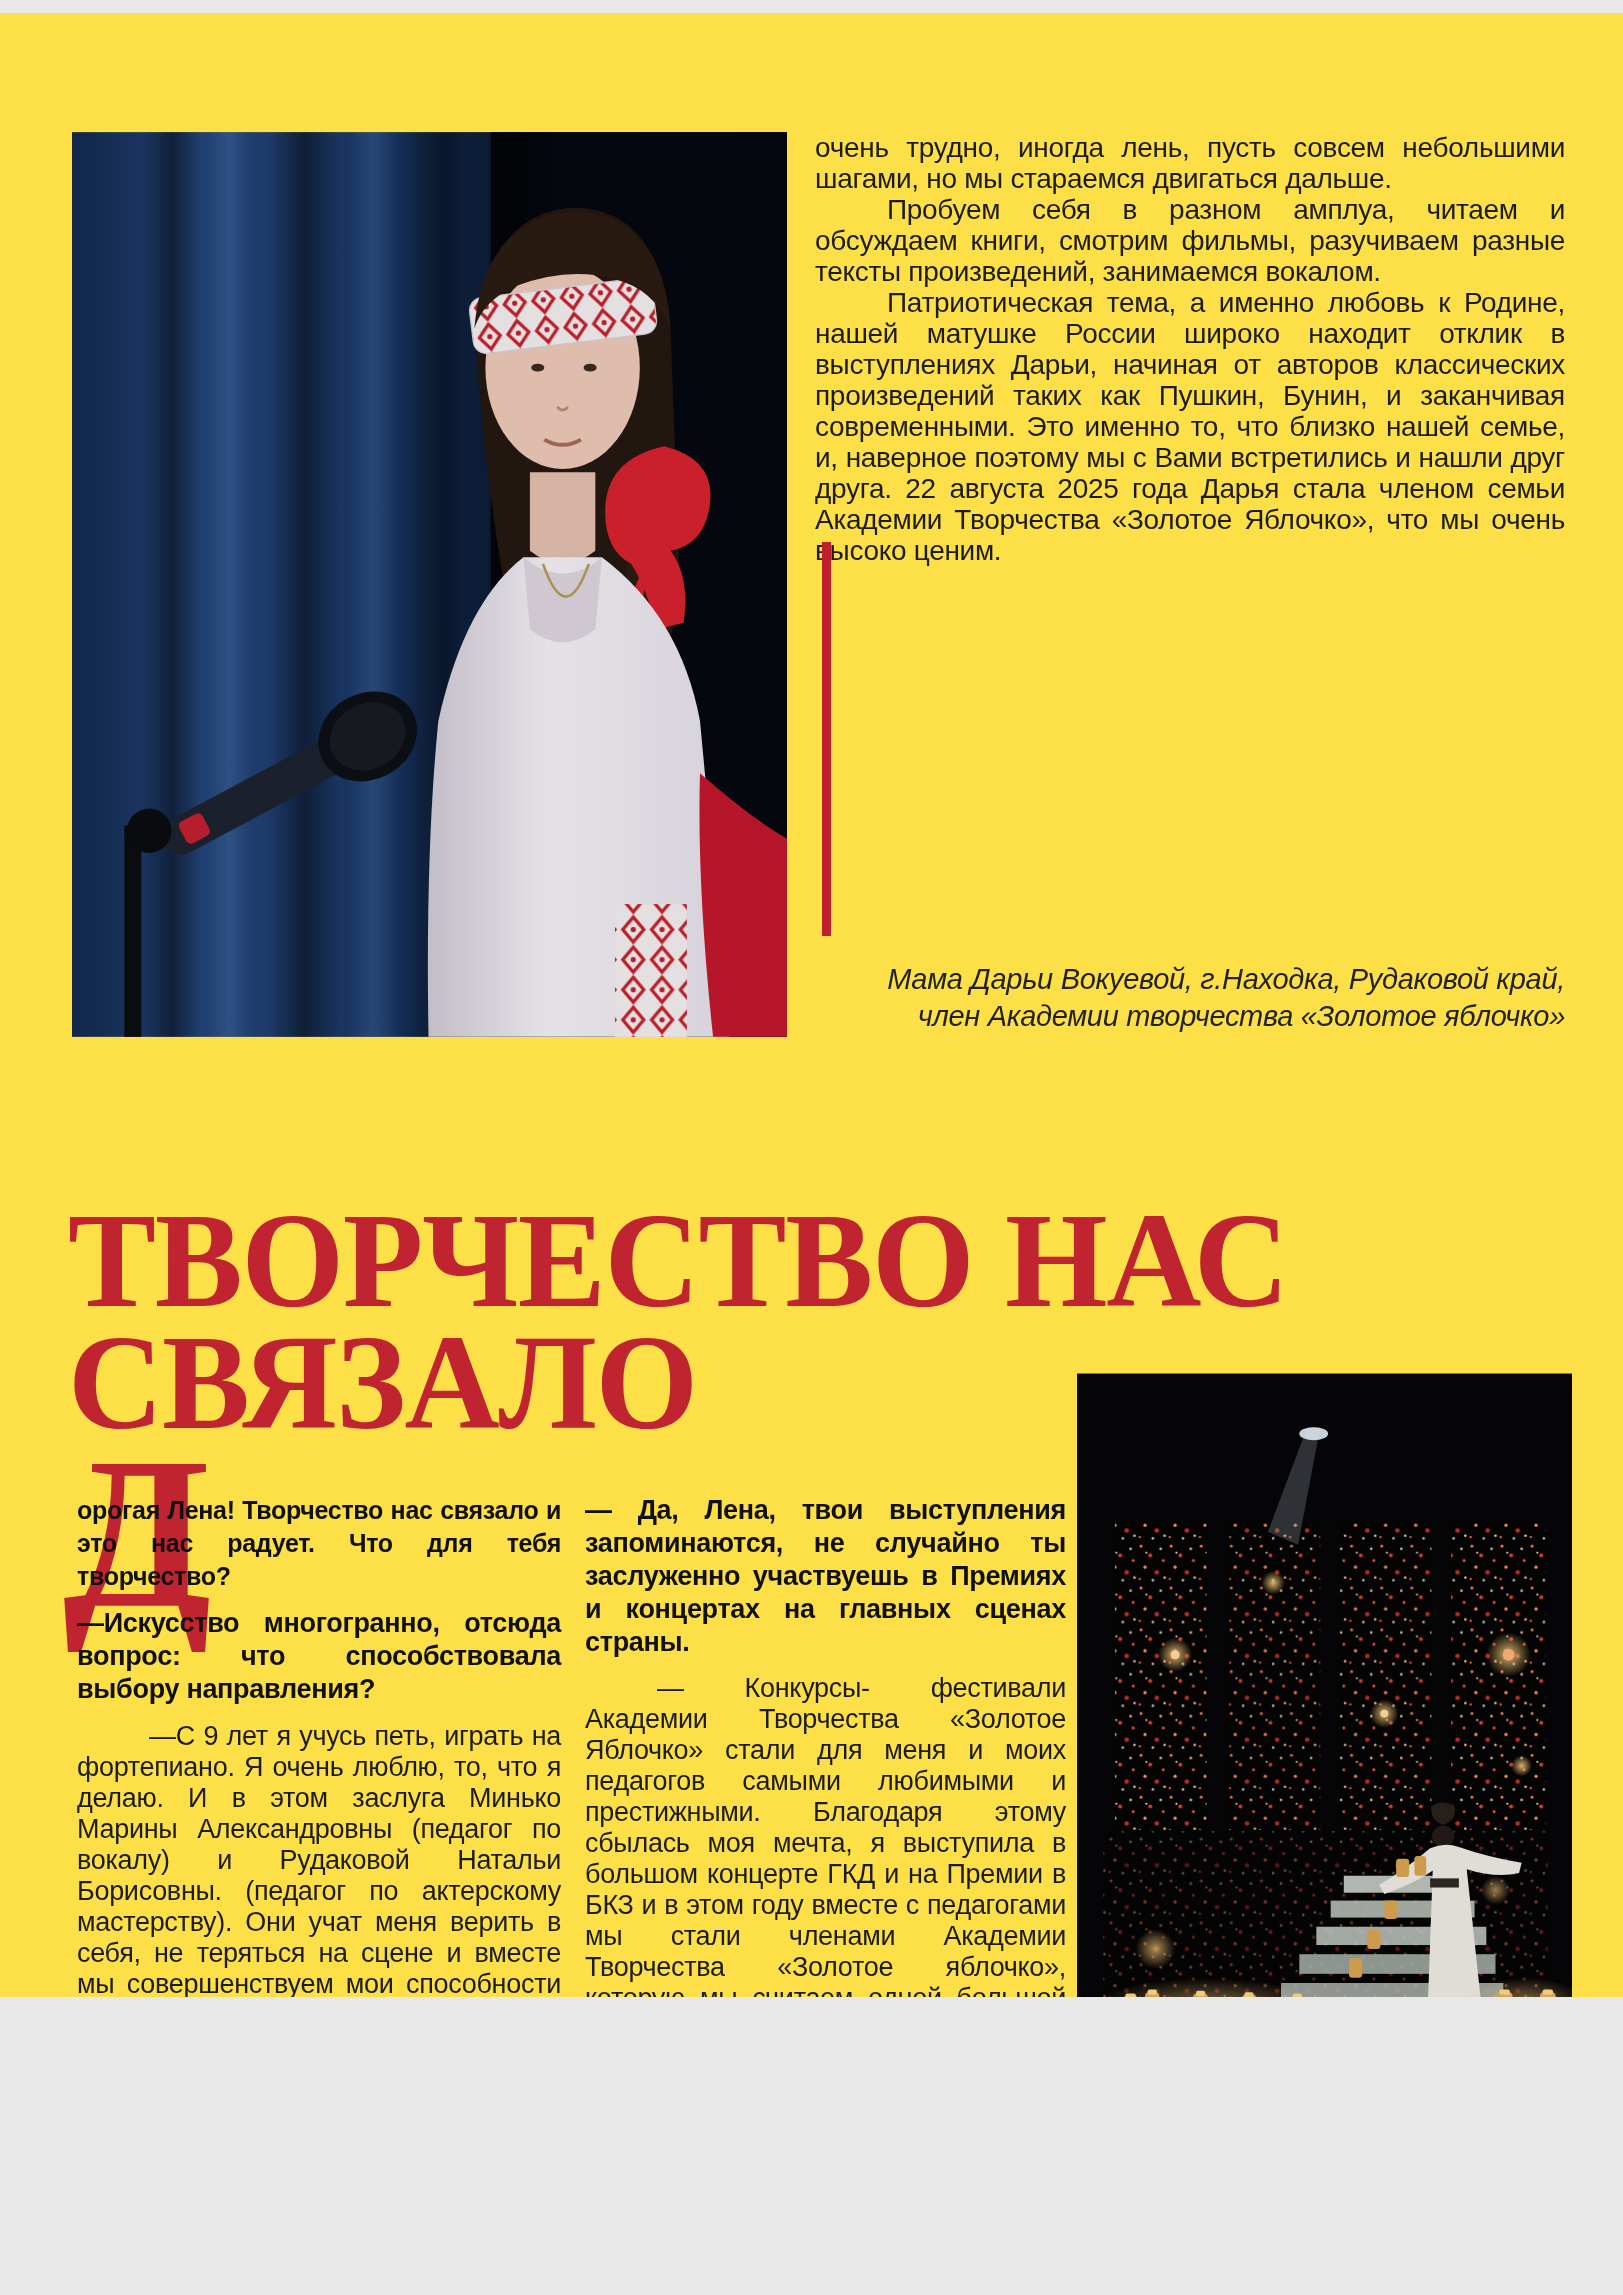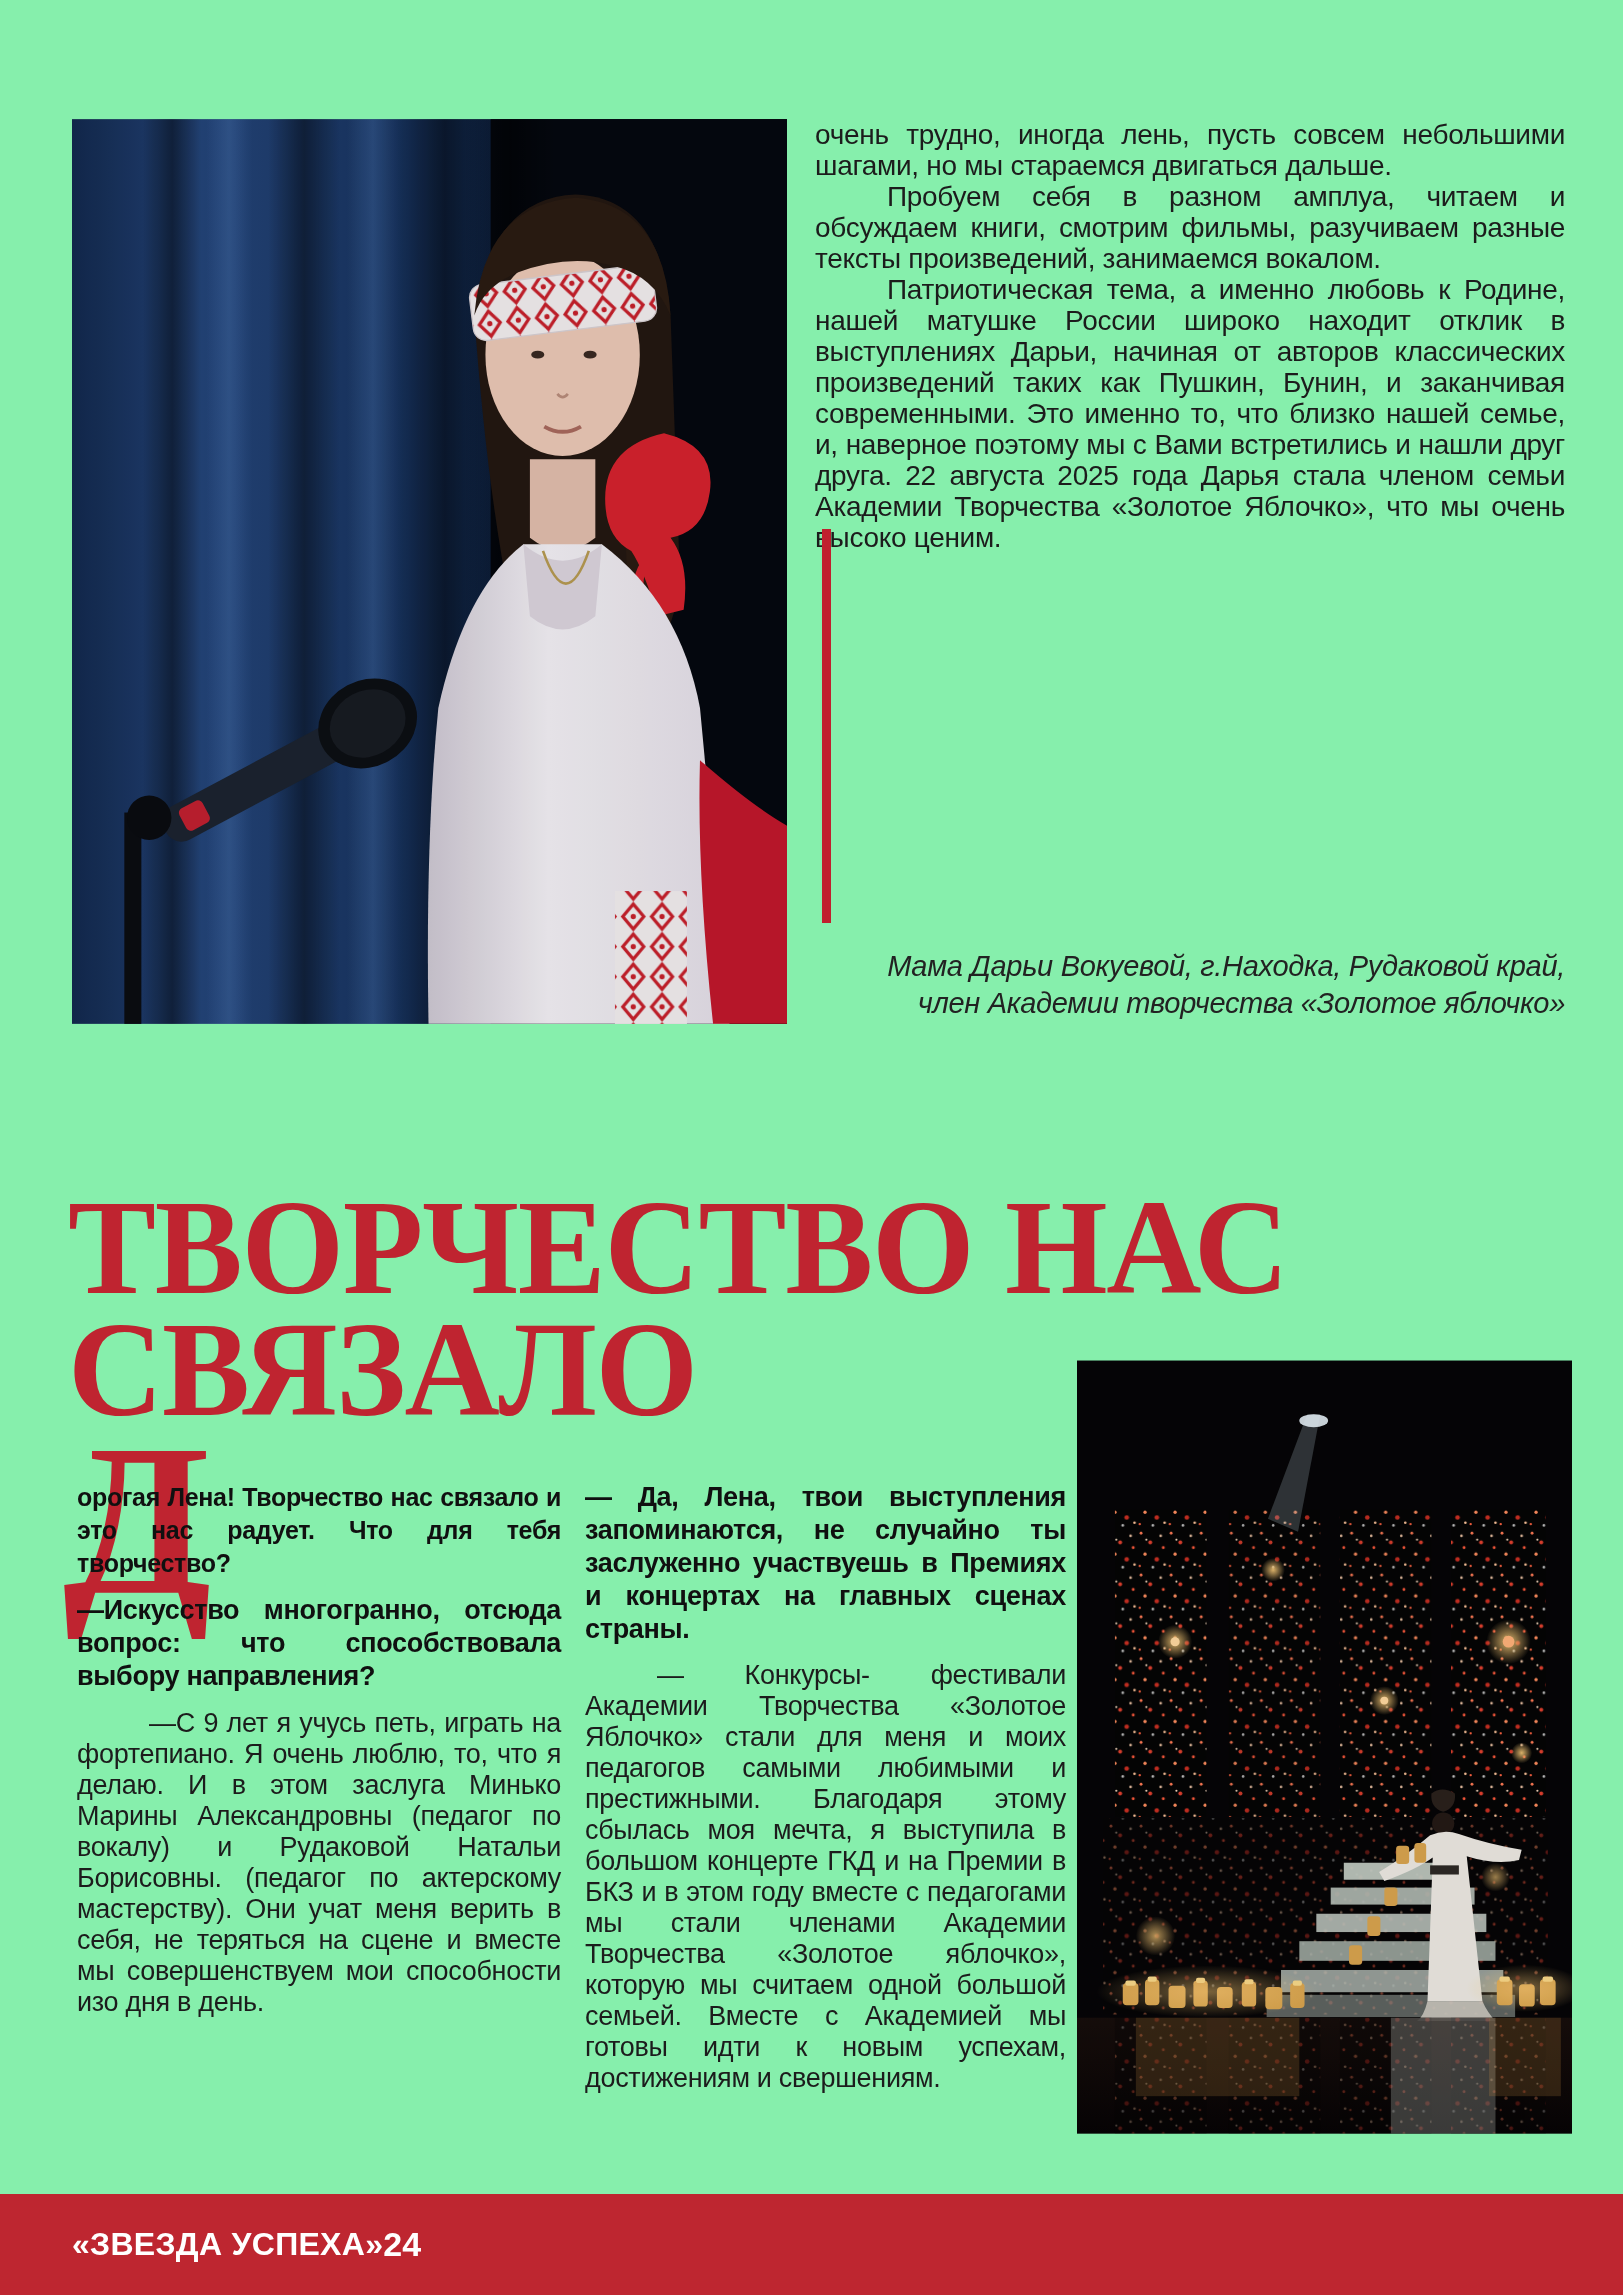--- a/index.html
+++ b/index.html
@@ -1,18 +1,18 @@
 <!DOCTYPE html>
 <html style="font-size:10.5px"><head>
 <meta charset="utf-8">
 <style>
   html,body{margin:0;padding:0;background:#e8e8e8;}
   .page{
-    position:relative; width:1623px; height:2295px; background:#86efac;
-    font-family:"Liberation Sans","DejaVu Sans",sans-serif; overflow:hidden;
+    position:relative; width:1623px; height:1984px; background:#fde047;
+    font-family:"Liberation Sans","DejaVu Sans",sans-serif; overflow:hidden;margin-top:13px;
   }
   .abs{position:absolute;}
   
   .intro{
     left:815px; top:119px; width:750px;
     font-size:28px; line-height:31px; color:#1c1c1c;
     text-align:justify; letter-spacing:-0.3px;
   }
   .intro p{margin:0; text-indent:72px;}
   .intro p.first{text-indent:0;}

